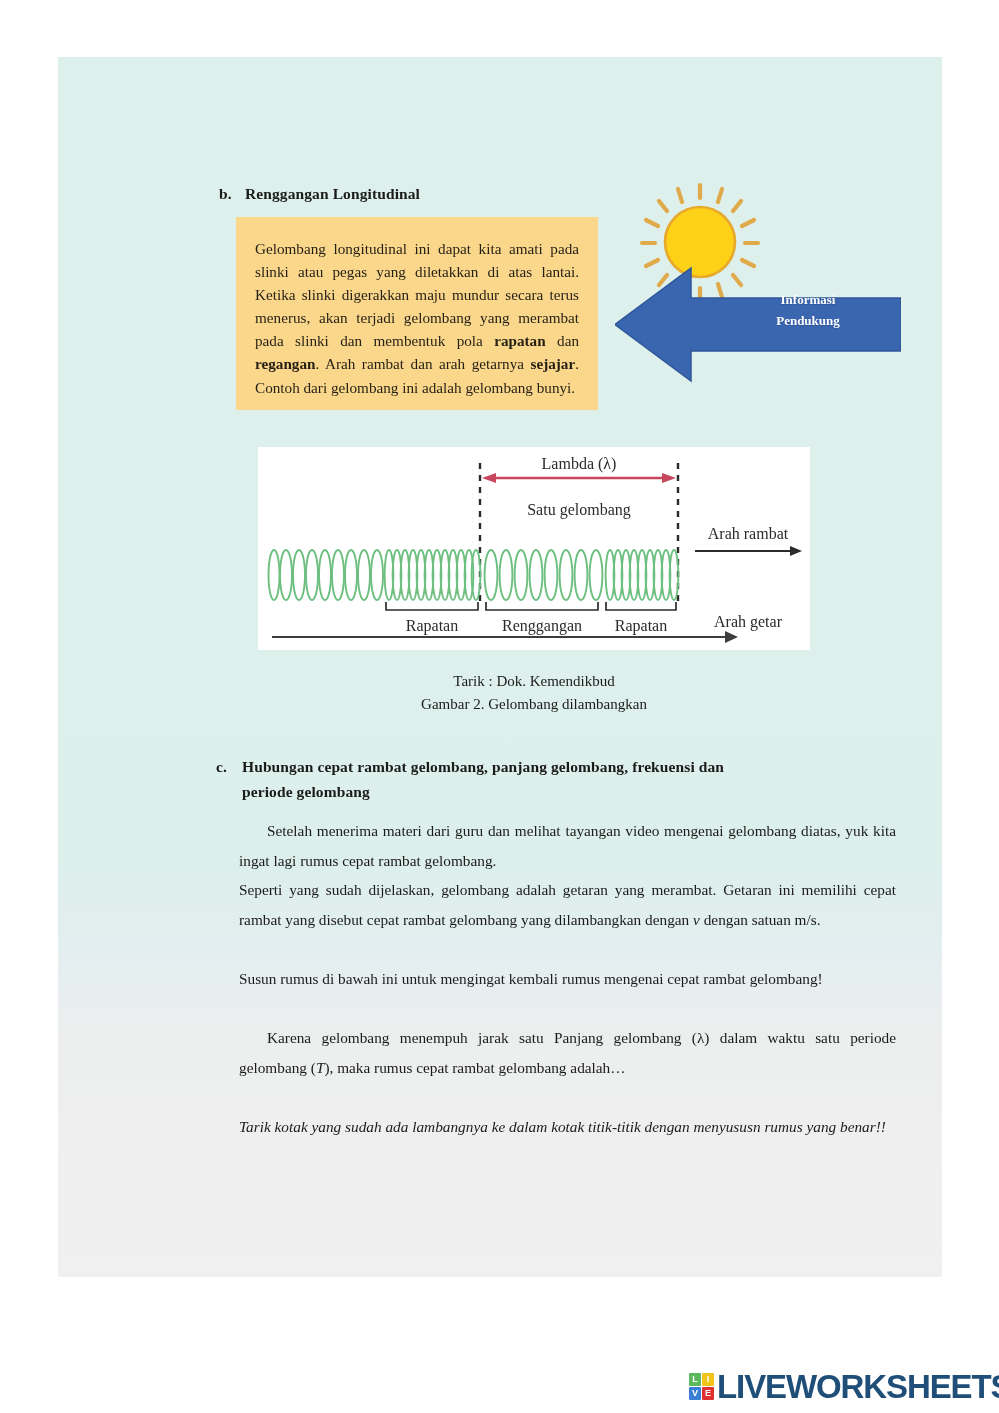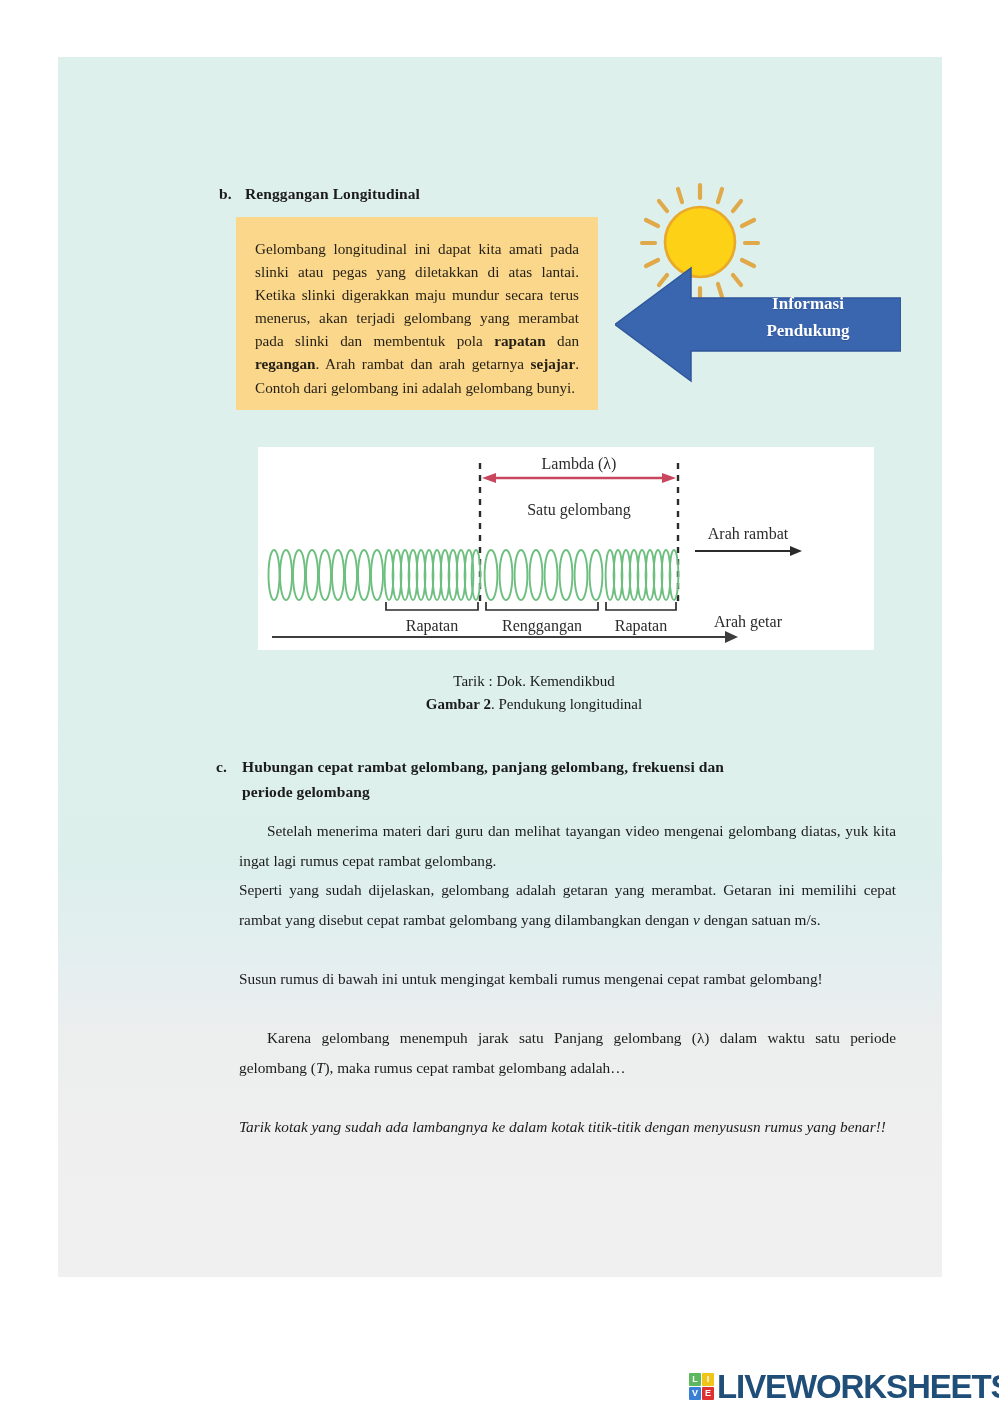--- a/index.html
+++ b/index.html
@@ -110,50 +110,50 @@
     height: 125px;
   }
   #info-arrow .arrow-label {
     position: absolute;
     left: 108px;
     top: 28px;
     width: 170px;
     text-align: center;
     color: #ffffff;
     font-weight: bold;
-    font-size: 17px;
+    font-size: 13px;
     line-height: 1.6;
     font-family: "Liberation Serif", serif;
     text-shadow: 0 1px 1px rgba(0,0,0,.18);
   }
 
   
   #figure-box {
     position: absolute;
     left: 200px;
     top: 390px;
-    width: 616px;
+    width: 552px;
     height: 203px;
     background: #ffffff;
     text-align: right;
   }
   #wave-figure { display:block; }
 
   #figure-caption {
     position: absolute;
     left: 200px;
     top: 613px;
     width: 552px;
     text-align: center;
     font-size: 15px;
     color: #1b1b1b;
     line-height: 1.55;
   }
   #figure-caption .cap-line { display: block; }
-  #figure-caption b { font-weight: bold; }
+  #figure-caption b { font-weight: normal; }
 
   
   .body-par {
     position: absolute;
     left: 181px;
     width: 657px;
     font-size: 15.3px;
     line-height: 1.95;
     color: #1b1b1b;
     text-align: justify;
@@ -342,21 +342,21 @@
       <text x="174" y="184" text-anchor="middle" font-family="Liberation Serif, serif" font-size="16" fill="#2b2b2b">Rapatan</text>
       <text x="284" y="184" text-anchor="middle" font-family="Liberation Serif, serif" font-size="16" fill="#2b2b2b">Renggangan</text>
       <text x="383" y="184" text-anchor="middle" font-family="Liberation Serif, serif" font-size="16" fill="#2b2b2b">Rapatan</text>
       <text x="490" y="92" text-anchor="middle" font-family="Liberation Serif, serif" font-size="16" fill="#2b2b2b">Arah rambat</text>
       <text x="490" y="180" text-anchor="middle" font-family="Liberation Serif, serif" font-size="16" fill="#2b2b2b">Arah getar</text>
     </svg>
   </div>
 
   <div id="figure-caption">
     <span class="cap-line">Tarik : Dok. Kemendikbud</span>
-    <span class="cap-line"><b>Gambar 2</b><span>. Pendukung longitudinal</span></span>
+    <span class="cap-line"><b>Gambar 2</b><span>. Gelombang dilambangkan</span></span>
   </div>
 
   <div class="section-head" id="head-c">
     <span class="marker">c.</span>
     <span class="head-text">
       <span>Hubungan cepat rambat gelombang, panjang gelombang, frekuensi dan</span>
       <span class="head-line2">periode gelombang</span>
     </span>
   </div>
 

